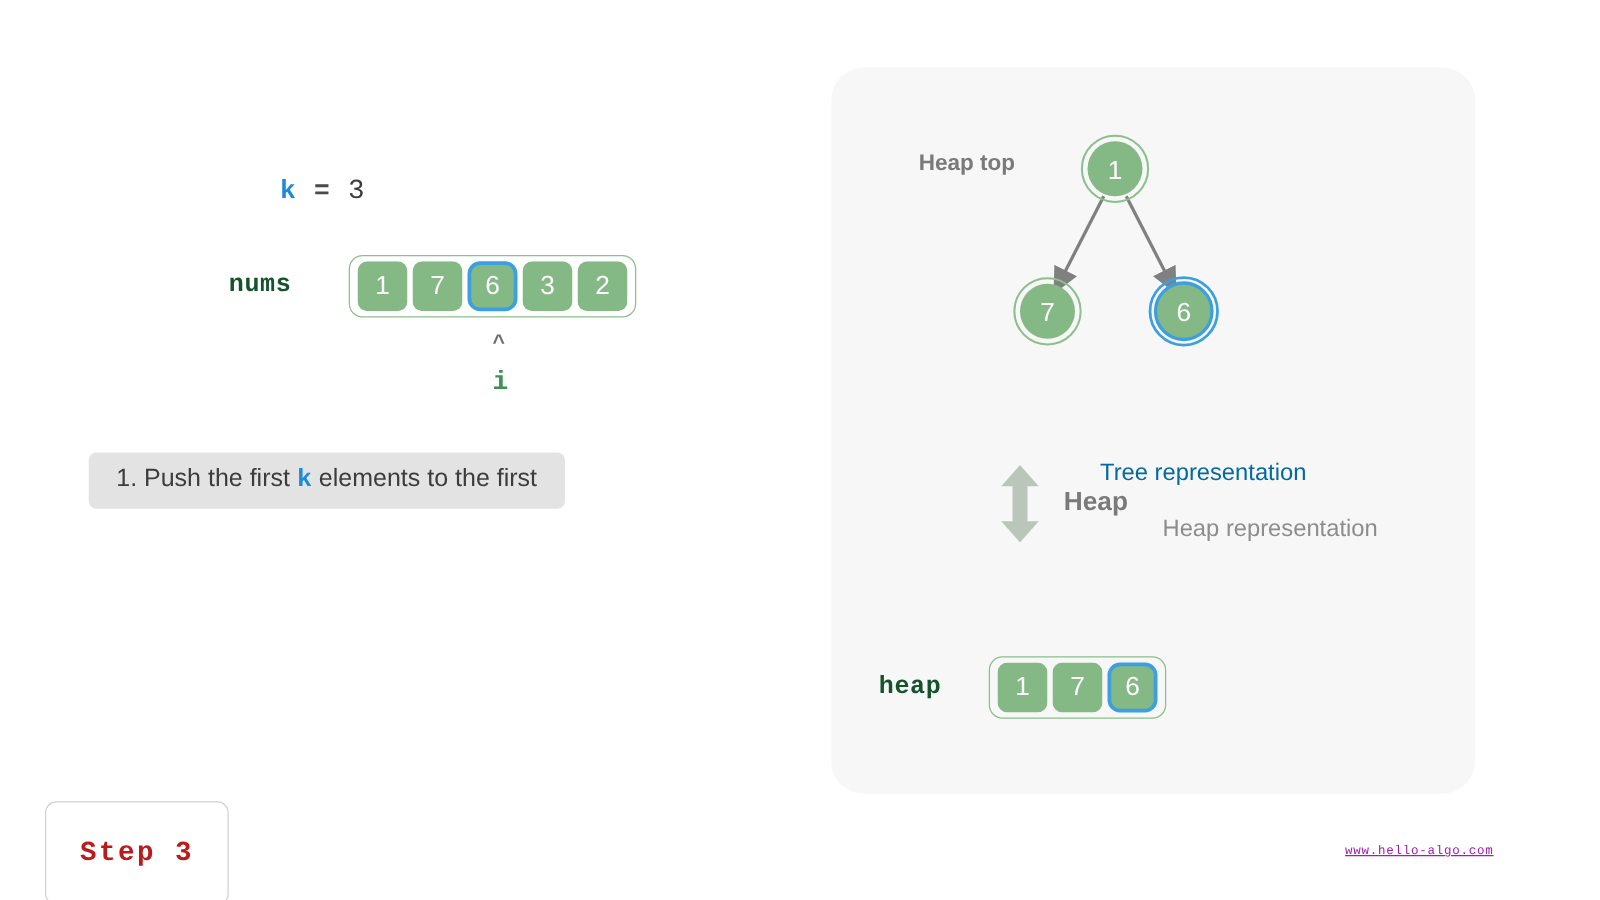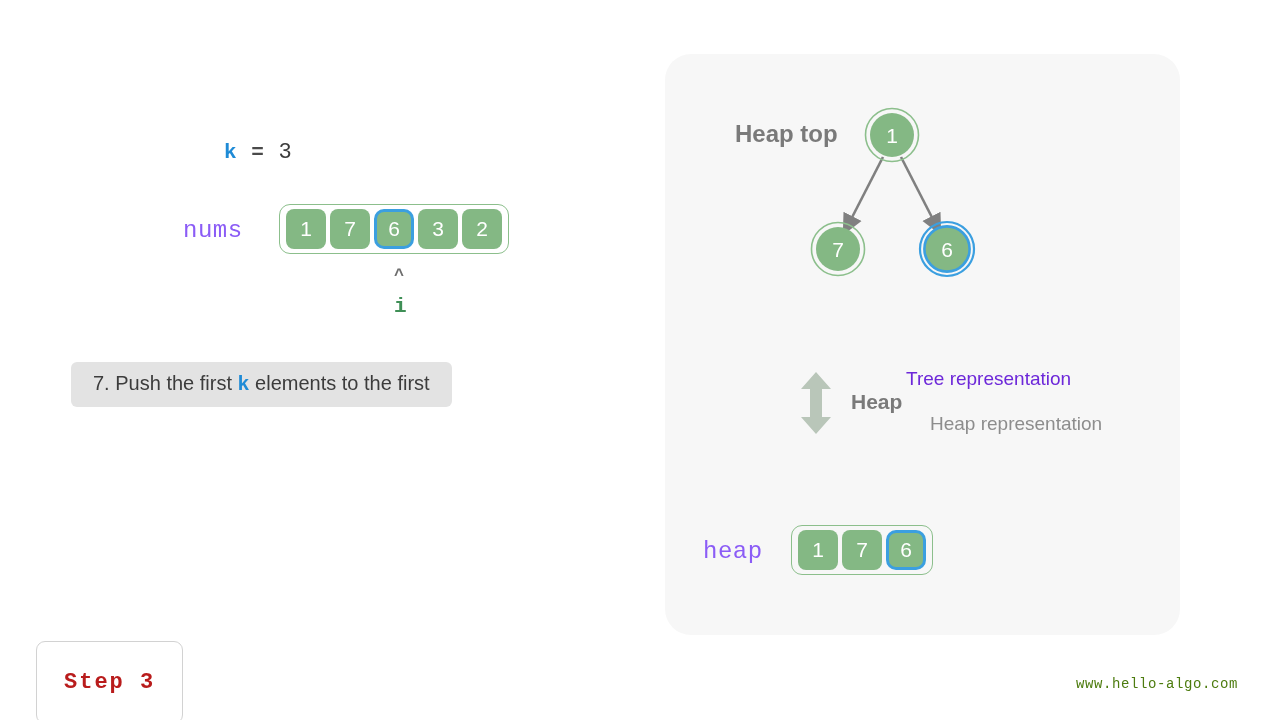--- a/index.html
+++ b/index.html
@@ -29,23 +29,23 @@
     letter-spacing: 1px;
     white-space: pre;
     margin-left: 42px;
   }
   #k-expr .var { color: #1f8bd6; }
   #k-expr .op  { color: #4a4a4a; font-weight: bold; }
   #k-expr .num { color: #3c3c3c; font-weight: normal; font-size: 22px; }
 
   .arr-label {
     font-family: "Liberation Mono", monospace;
-    font-size: 24px;
-    font-weight: normal;
-    color: #8b5cf6;
+    font-size: 20px;
+    font-weight: bold;
+    color: #14532d;
     letter-spacing: 0.5px;
   }
 
   
   .array {
     display: flex;
     align-items: center;
     border: 1.5px solid #8cbf8c;
     border-radius: 11px;
     padding: 4px;
@@ -123,40 +123,41 @@
     color: #b91c1c;
     letter-spacing: 2px;
     background: #fff;
   }
 
   
   #watermark {
     left: 1076px;
     top: 676px;
     font-family: "Liberation Mono", monospace;
-    font-size: 14px;
-    color: #4d7c0f;
+    font-size: 10px;
+    color: #a21caf;
     letter-spacing: 0.6px;
+    text-decoration: underline;
   }
 
   
 
   #panel {
     left: 665px;
     top: 54px;
     width: 515px;
     height: 581px;
     background: #f7f7f7;
     border-radius: 26px;
   }
 
   #heap-top-label {
     left: 735px;
     top: 120px;
-    font-size: 24px;
+    font-size: 18px;
     font-weight: bold;
     color: #7a7a7a;
   }
 
   
   #tree-svg { left: 780px; top: 95px; }
 
   .node-text {
     font-family: "Liberation Sans", sans-serif;
     font-size: 21px;
@@ -166,24 +167,24 @@
   
   #legend-arrow { left: 798px; top: 372px; }
   #legend-heap {
     left: 851px;
     top: 390px;
     font-size: 21px;
     font-weight: bold;
     color: #7a7a7a;
   }
   #legend-tree {
-    left: 906px;
+    left: 880px;
     top: 368px;
     font-size: 19px;
-    color: #6d28d9;
+    color: #0369a1;
   }
   #legend-array {
     left: 930px;
     top: 413px;
     font-size: 19px;
     color: #8d8d8d;
   }
 
   #heap-label { left: 703px; top: 538px; }
   #heap-array { left: 791px; top: 525px; }
@@ -201,21 +202,21 @@
   <div class="cell">1</div>
   <div class="cell">7</div>
   <div class="cell hl">6</div>
   <div class="cell">3</div>
   <div class="cell">2</div>
 </div>
 
 <div class="abs" id="caret">^</div>
 <div class="abs" id="ptr-i">i</div>
 
-<div class="abs" id="banner"><span>7. Push the first </span><span class="kvar">k</span><span> elements to the first</span></div>
+<div class="abs" id="banner"><span>1. Push the first </span><span class="kvar">k</span><span> elements to the first</span></div>
 
 <div class="abs" id="step-badge">Step 3</div>
 
 <div class="abs" id="watermark">www.hello-algo.com</div>
 
 <div class="abs" id="heap-top-label">Heap top</div>
 
 <svg class="abs" id="tree-svg" width="260" height="215">
   <defs>
     <marker id="ah" markerWidth="9" markerHeight="9" refX="7.2" refY="4.5" orient="auto" markerUnits="strokeWidth">

